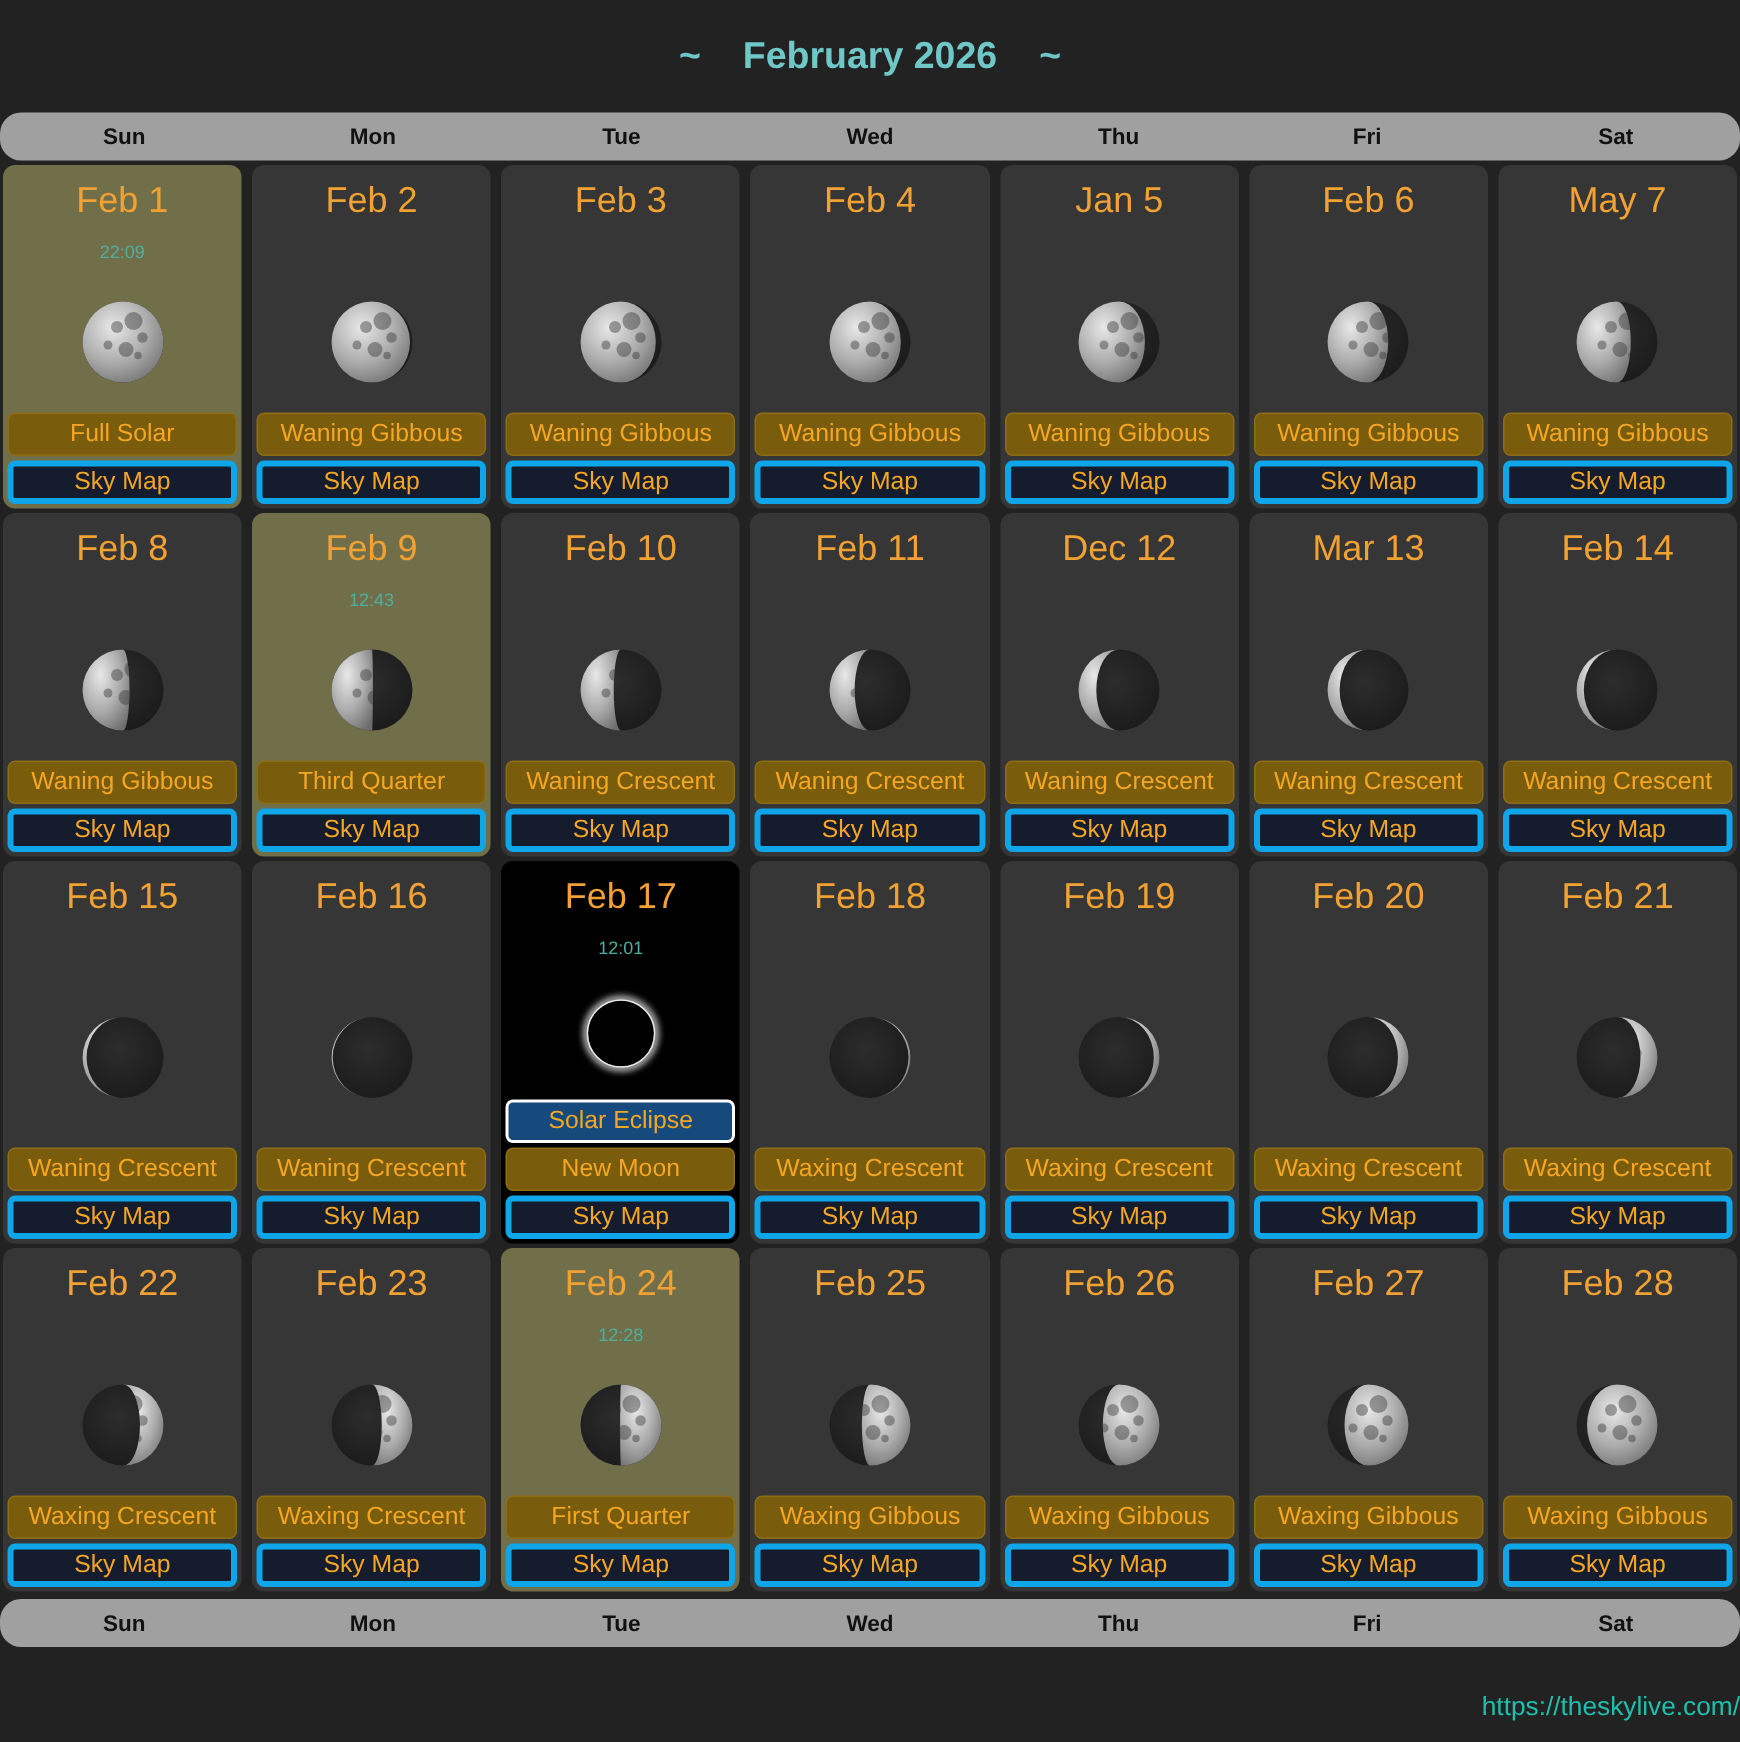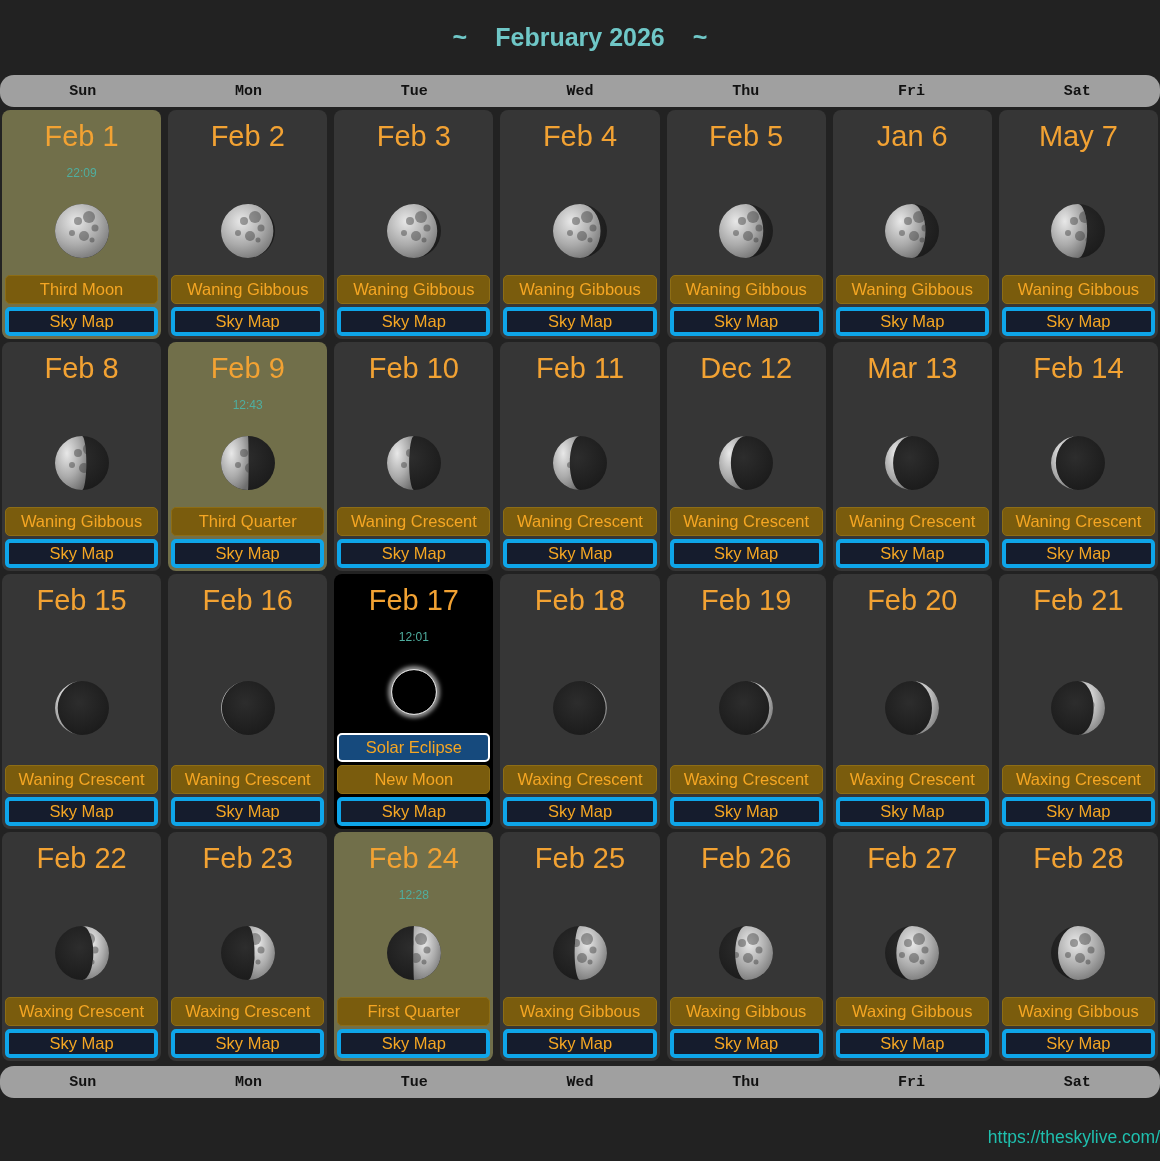--- a/index.html
+++ b/index.html
@@ -9,39 +9,39 @@
     font-family:"Liberation Sans","DejaVu Sans",sans-serif;
     -webkit-font-smoothing:antialiased;
   }
   .titlebar{
     height:75px;display:flex;align-items:center;justify-content:center;gap:28px;
     color:var(--title-text,#6fc7c7);font-size:25px;font-weight:bold;
   }
   .daybar{
     height:32px;margin:0;border-radius:14px;
     background:var(--weekday-bar-bg,#a0a0a0);
-    display:grid;grid-template-columns:repeat(7,1fr);align-items:center;font-family:Liberation Mono, monospace;
+    display:grid;grid-template-columns:repeat(7,1fr);align-items:center;
   }
   .dayname{
     text-align:center;font-size:15px;font-weight:bold;color:var(--weekday-text,#111111);
   }
   .grid{
     margin-top:3px;padding:0 2px;
     display:grid;grid-template-columns:repeat(7,1fr);
     grid-template-rows:229px 229px 255px 229px;
     gap:3px 7px;
   }
   .cell{
     background:var(--cell-bg,#363636);border-radius:8px;
     display:flex;flex-direction:column;align-items:center;
     overflow:hidden;
   }
   .cell.highlight{background:var(--highlight-cell-bg,#716f4a);}
   .cell.eclipse{background:var(--eclipse-cell-bg,#000000);}
-  .date{margin-top:10px;font-size:29px;color:var(--date-text,#f2a233);line-height:1.15;}
+  .date{margin-top:10px;font-size:24px;color:var(--date-text,#f2a233);line-height:1.15;}
   .time{height:20px;margin-top:13px;font-size:12px;color:var(--time-text,#4fae9f);}
   .moonwrap{flex:1;display:flex;align-items:center;justify-content:center;}
   .btns{width:100%;box-sizing:border-box;padding:0 3px 3px;display:flex;flex-direction:column;gap:3px;}
   .btn{
     height:29px;box-sizing:border-box;border-radius:5px;
     display:flex;align-items:center;justify-content:center;
     font-size:16.5px;color:var(--btn-text,#f5a623);cursor:pointer;
   }
   .btn-phase{background:var(--phase-btn-bg,#7a5c0d);border:1px solid #8d6d15;}
   .btn-sky{background:var(--skymap-btn-bg,#151c2d);border:4px solid #0ea5e9;}
@@ -95,21 +95,21 @@
             <circle cx="38" cy="17" r="6"></circle>
             <circle cx="27" cy="21" r="4"></circle>
             <circle cx="44" cy="28" r="3.5"></circle>
             <circle cx="33" cy="36" r="5"></circle>
             <circle cx="21" cy="33" r="3"></circle>
             <circle cx="41" cy="40" r="2.5"></circle>
           </g>
         </svg>
       </div>
       <div class="btns">
-        <div class="btn btn-phase">Third Moon</div>
+        <div class="btn btn-phase">Full Solar</div>
         <div class="btn btn-sky">Sky Map</div>
       </div>
     </div>
     <div class="cell">
       <div class="date">Feb 2</div>
       <div class="time"></div>
       <div class="moonwrap">
         <svg width="62" height="62" viewBox="0 0 62 62">
           <defs>
             <radialGradient id="dg1" cx="45%" cy="40%" r="70%">
@@ -208,21 +208,21 @@
             <circle cx="41" cy="40" r="2.5"></circle>
           </g>
         </svg>
       </div>
       <div class="btns">
         <div class="btn btn-phase">Waning Gibbous</div>
         <div class="btn btn-sky">Sky Map</div>
       </div>
     </div>
     <div class="cell">
-      <div class="date">Feb 5</div>
+      <div class="date">Jan 5</div>
       <div class="time"></div>
       <div class="moonwrap">
         <svg width="62" height="62" viewBox="0 0 62 62">
           <defs>
             <radialGradient id="dg4" cx="45%" cy="40%" r="70%">
               <stop offset="0%" stop-color="#2d2d2d"></stop>
               <stop offset="100%" stop-color="#191919"></stop>
             </radialGradient>
             <radialGradient id="lg4" cx="38%" cy="32%" r="80%">
               <stop offset="0%" stop-color="#e8e8e8"></stop>
@@ -244,21 +244,21 @@
             <circle cx="41" cy="40" r="2.5"></circle>
           </g>
         </svg>
       </div>
       <div class="btns">
         <div class="btn btn-phase">Waning Gibbous</div>
         <div class="btn btn-sky">Sky Map</div>
       </div>
     </div>
     <div class="cell">
-      <div class="date">Jan 6</div>
+      <div class="date">Feb 6</div>
       <div class="time"></div>
       <div class="moonwrap">
         <svg width="62" height="62" viewBox="0 0 62 62">
           <defs>
             <radialGradient id="dg5" cx="45%" cy="40%" r="70%">
               <stop offset="0%" stop-color="#2d2d2d"></stop>
               <stop offset="100%" stop-color="#191919"></stop>
             </radialGradient>
             <radialGradient id="lg5" cx="38%" cy="32%" r="80%">
               <stop offset="0%" stop-color="#e8e8e8"></stop>

